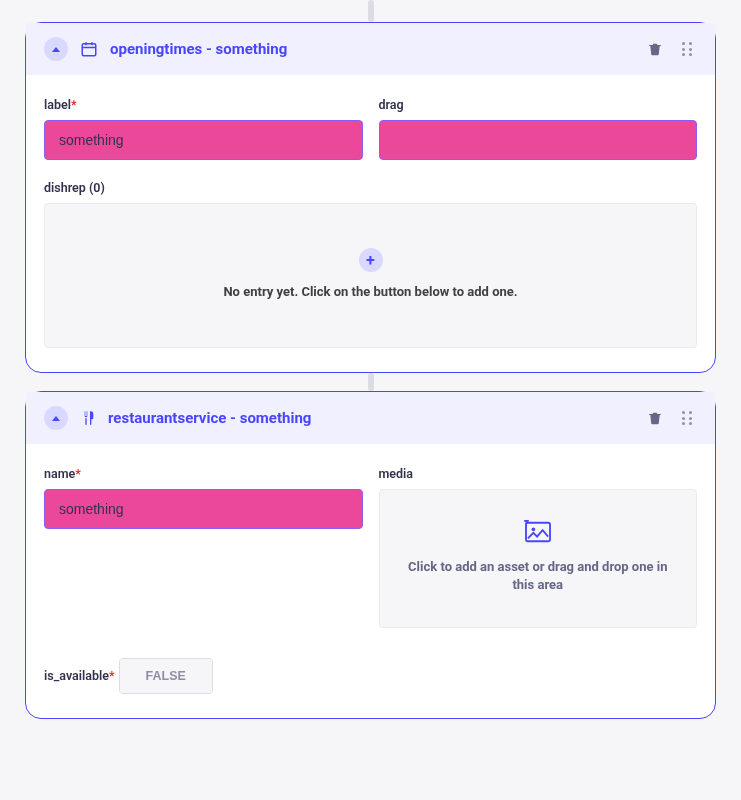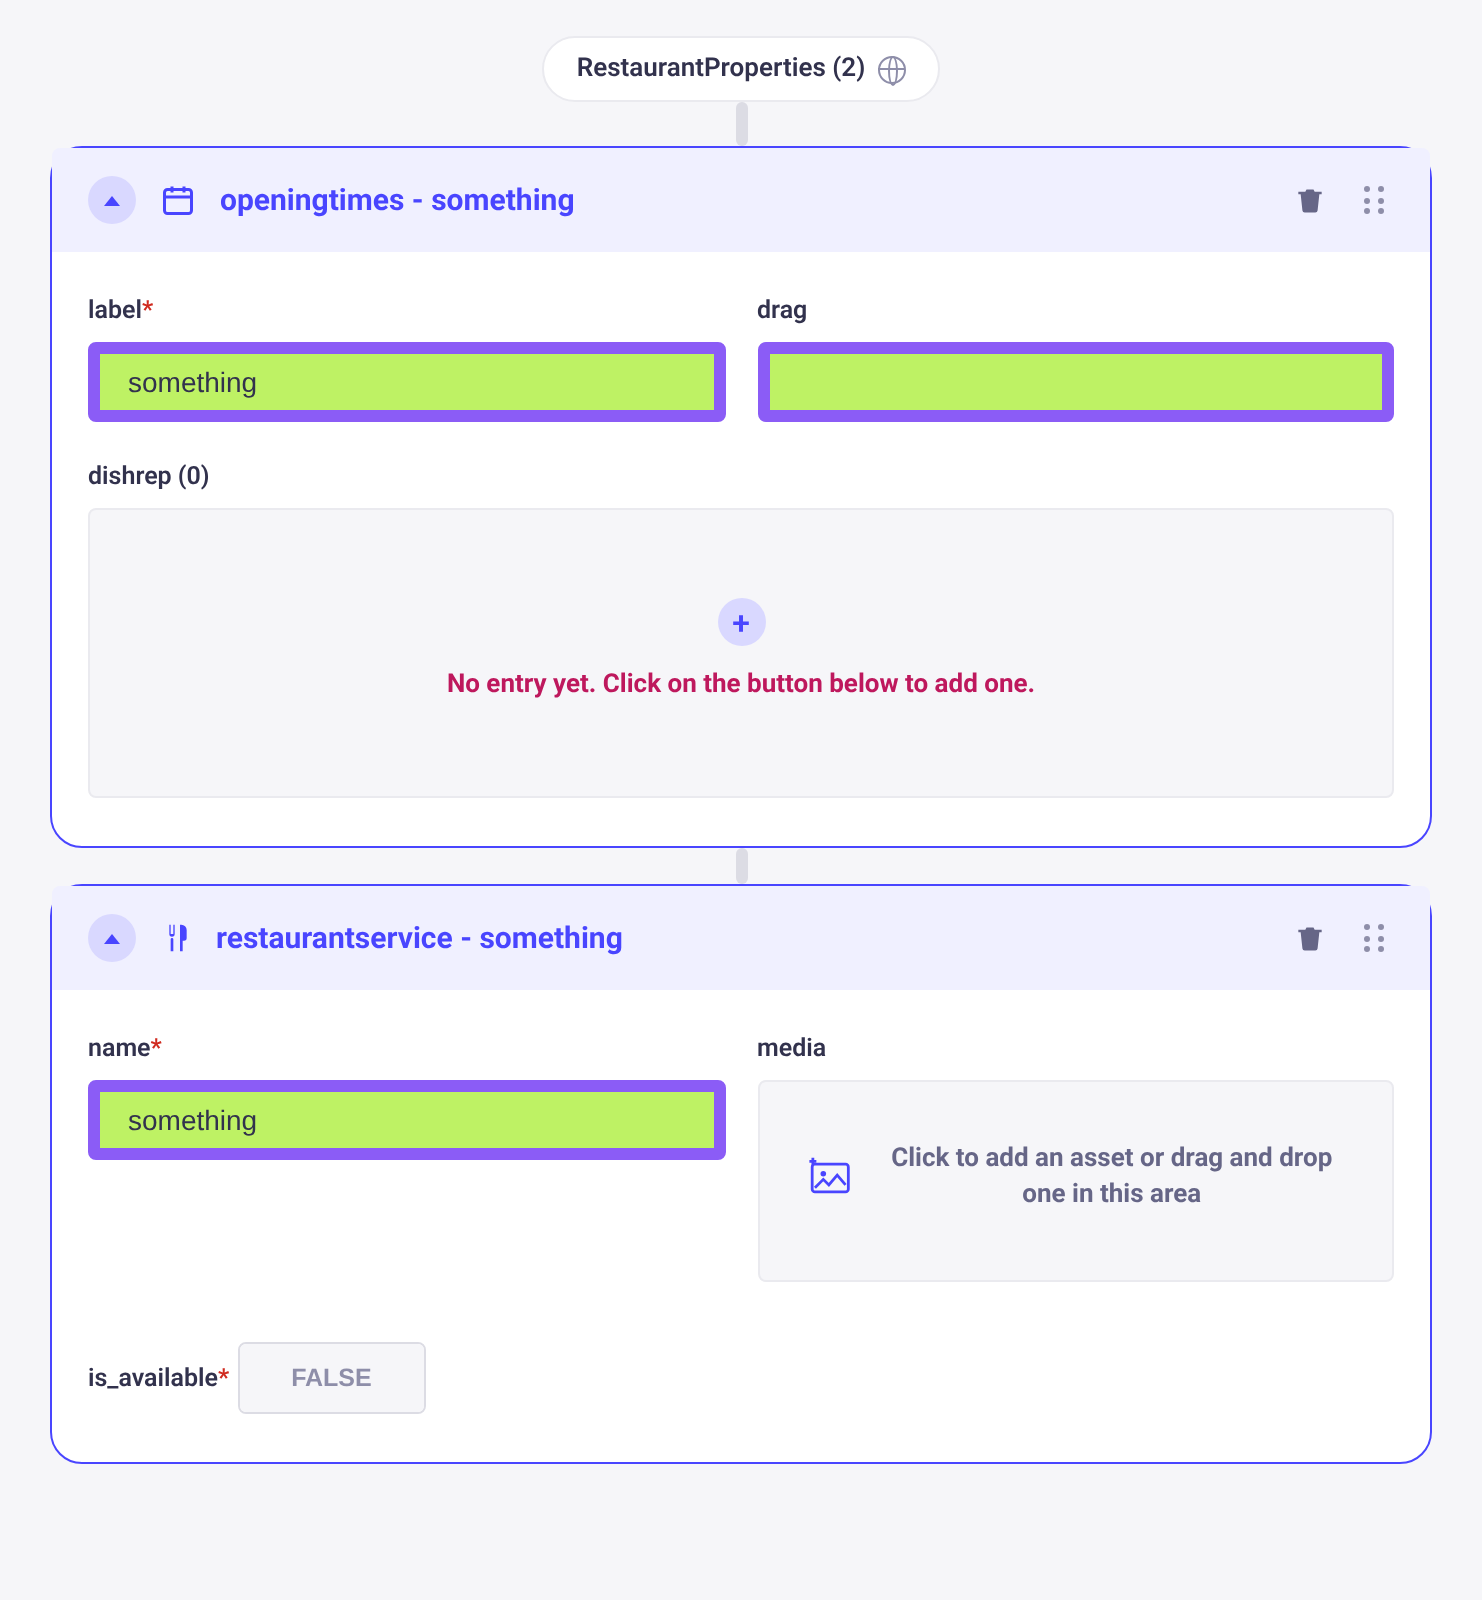--- a/index.html
+++ b/index.html
@@ -84,26 +84,26 @@
   }
 
   .card-body { padding: 22px 18px 24px; }
   .row { display: flex; gap: 16px; }
   .col { flex: 1; display: flex; flex-direction: column; gap: 8px; }
   .field-label { font-size: 12.5px; font-weight: 600; color: #32324d; }
   .req { color: #d02b20; }
   .text-input {
     width: 100%;
     height: 40px;
-    border: 6px solid #8b5cf6;
+    border: 1px solid #8b5cf6;
     border-radius: 4px;
     padding: 0 14px;
     font-size: 14px;
     color: #32324d;
-    background: #bef264;
+    background: #ec4899;
   }
 
   .sub-label { font-size: 12.5px; font-weight: 600; color: #32324d; margin-top: 20px; margin-bottom: 8px; }
 
   .empty-block {
     background: #f6f6f9;
     border: 1px solid #eaeaef;
     border-radius: 4px;
     padding: 44px 20px 48px;
     display: flex;
@@ -112,28 +112,28 @@
     gap: 12px;
   }
   .plus-btn {
     width: 24px; height: 24px; border-radius: 50%;
     background: #d9d8ff;
     color: #4945ff;
     display:flex; align-items:center; justify-content:center;
     font-size: 16px; font-weight: 600;
     cursor: pointer;
   }
-  .empty-text { font-size: 13px; font-weight: 700; color: #be185d; }
+  .empty-text { font-size: 13px; font-weight: 700; color: #404040; }
 
   .media-drop {
     background: #f6f6f9;
     border: 1px solid #eaeaef;
     border-radius: 4px;
     padding: 30px 24px 34px;
-    display: flex; flex-direction: row; align-items: center; gap: 14px;
+    display: flex; flex-direction: column; align-items: center; gap: 14px;
     text-align: center;
     cursor: pointer;
   }
   .media-drop .media-text { font-size: 13px; font-weight: 700; color: #666687; line-height: 1.35; max-width: 260px; }
 
   .toggle-group { display: inline-flex; border: 1px solid #dcdce4; border-radius: 4px; overflow: hidden; margin-top: 8px; }
   .toggle-opt {
     padding: 10px 26px;
     font-size: 12.5px;
     font-weight: 700;
@@ -148,26 +148,20 @@
   }
   .toggle-opt + .toggle-opt { border-left: 1px solid #dcdce4; }
 
   .is-avail-section { margin-top: 22px; }
 </style>
 </head>
 <body>
 
 <div class="container">
 
-  <div class="root-row">
-    <div class="root-pill">
-      <span>RestaurantProperties (2)</span>
-      <span class="globe"></span>
-    </div>
-  </div>
 
   <div class="connector">
       <div class="line" style="height:22px"></div>
     </div>
 
   <div class="card">
     <div class="card-header">
       <div class="collapse-btn">
           <div class="tri-up"></div>
         </div>

